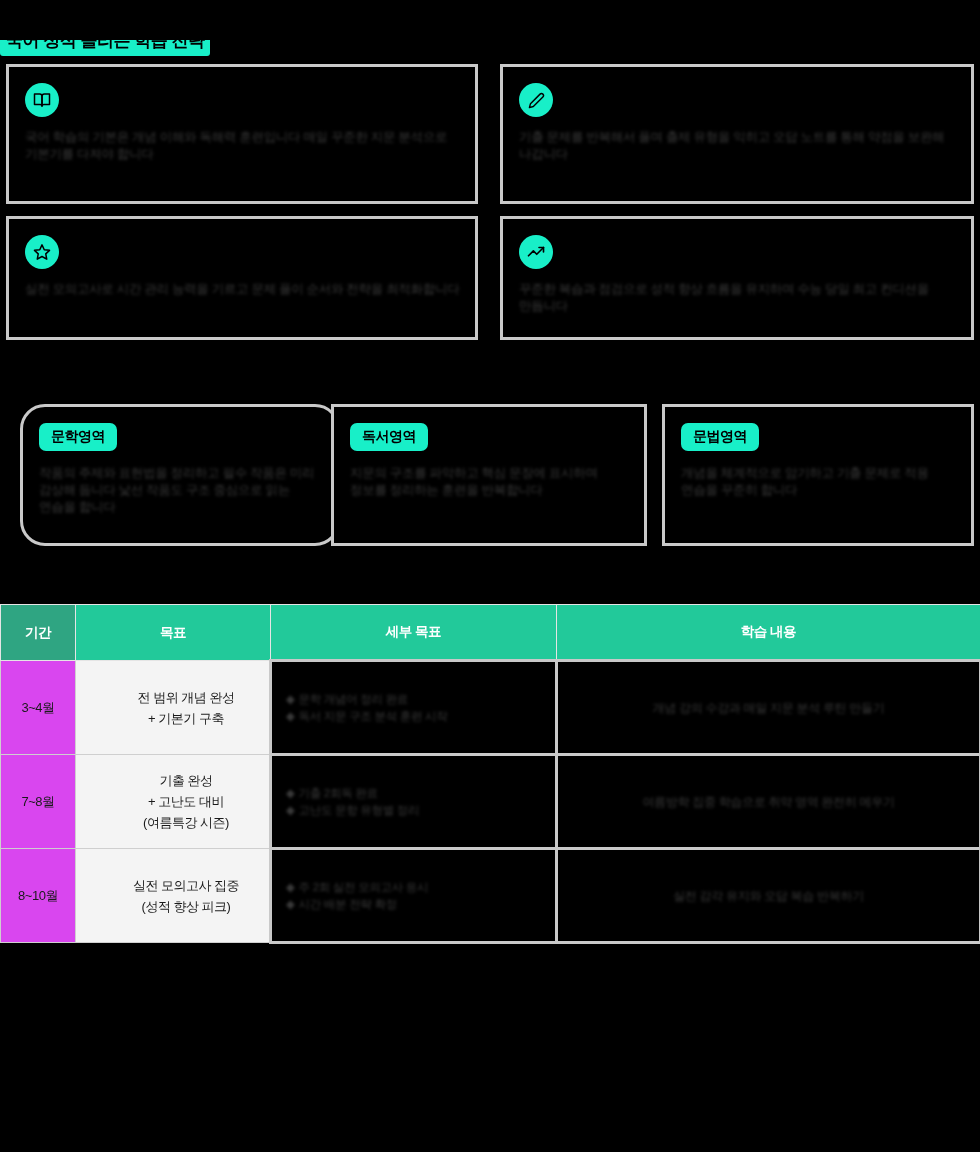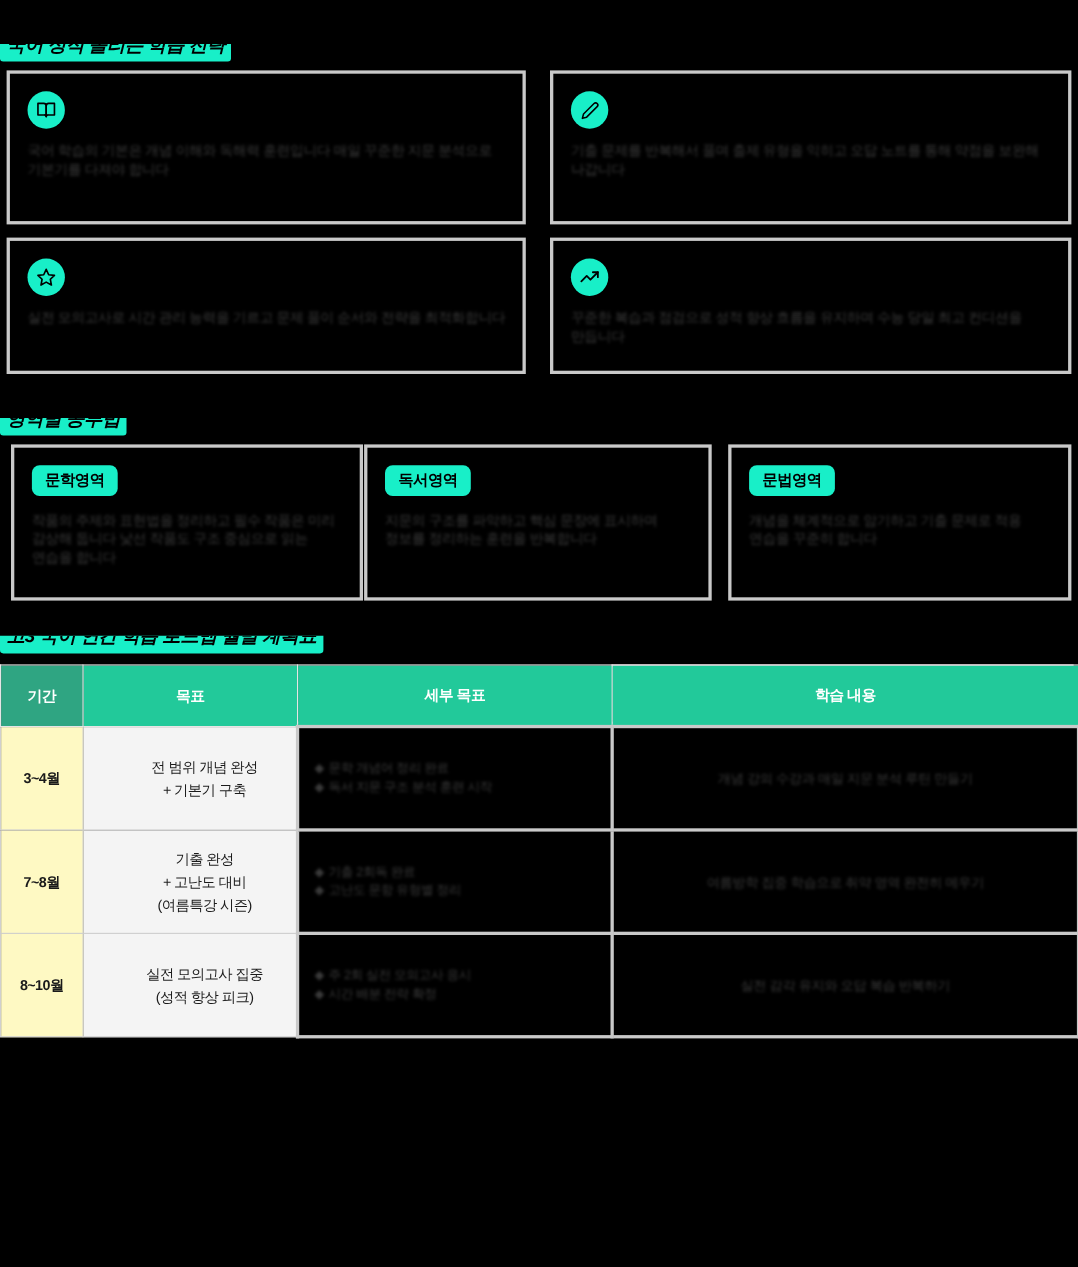--- a/index.html
+++ b/index.html
@@ -11,21 +11,20 @@
   .page{position:relative;width:980px;height:1152px;}
 
   
   .sec-head{position:absolute;height:26px;overflow:hidden;}
   .sec-head .hl{
     position:absolute;left:0;top:-14px;height:30px;
     background:#18efc8;border-radius:3px;
     font-size:17px;font-weight:bold;color:#000;
     line-height:30px;padding:0 6px;white-space:nowrap;
     letter-spacing:-0.5px;
-    font-style:italic;
   }
 
   
   .card{
     position:absolute;background:#000;border:3px solid #c9c9c9;
     box-sizing:border-box;
   }
   .icon-badge{
     position:absolute;left:16px;top:16px;width:34px;height:34px;border-radius:50%;
     background:#18efc8;display:flex;align-items:center;justify-content:center;
@@ -52,21 +51,21 @@
   .tbl th{
     background:#22c99a;color:#fff;font-size:13.5px;font-weight:bold;
     height:52px;letter-spacing:-0.5px;border:1px solid #e5e5e5;
   }
   .tbl th.first{background:#2fa582;}
   .tbl td{
     border:3px solid #c9c9c9;vertical-align:middle;text-align:center;
     background:#000;
   }
   .tbl td.period{
-    background:#fef9c3;color:#1a1a1a;font-size:13px;font-weight:bold;
+    background:#d946ef;color:#1a1a1a;font-size:13px;font-weight:normal;
     border:1px solid #cfcfcf;letter-spacing:-0.5px;
   }
   .tbl td.goal{
     background:#f4f4f4;color:#1a1a1a;font-size:13px;line-height:21px;
     border:1px solid #cfcfcf;letter-spacing:-0.5px;padding-left:28px;
   }
   .tbl td.sub{padding:10px 14px;text-align:left;}
   .tbl td.content{padding:10px 16px;text-align:center;}
   .bullet-line{
     color:#3a3a3a;font-size:11.5px;line-height:17px;filter:blur(1.5px);
@@ -119,42 +118,36 @@
   <div class="card" style="left:500px;top:216px;width:474px;height:124px;">
     <div class="icon-badge">
       <svg width="18" height="18" viewBox="0 0 24 24" fill="none" stroke="#000" stroke-width="2.2" stroke-linecap="round" stroke-linejoin="round">
         <polyline points="2,17 8.5,10.5 13,15 22,6"></polyline>
         <polyline points="16,6 22,6 22,12"></polyline>
       </svg>
     </div>
     <div class="blurtext" style="top:62px;">꾸준한 복습과 점검으로 성적 향상 흐름을 유지하며 수능 당일 최고 컨디션을 만듭니다</div>
   </div>
 
-  <div class="sec-head" style="left:0;top:380px;width:420px;">
-    <span class="hl">영역별 공부법</span>
-  </div>
-
-  <div class="area-card" style="left:10px;top:404px;width:320px;height:142px;">
+
+  <div class="area-card" style="left:20px;top:404px;width:320px;height:142px;border-radius:25px;">
     <div class="area-badge">문학영역</div>
     <div class="blurtext" style="top:58px;">작품의 주제와 표현법을 정리하고 필수 작품은 미리 감상해 둡니다 낯선 작품도 구조 중심으로 읽는 연습을 합니다</div>
   </div>
 
   <div class="area-card" style="left:662px;top:404px;width:312px;height:142px;">
     <div class="area-badge">문법영역</div>
     <div class="blurtext" style="top:58px;">개념을 체계적으로 암기하고 기출 문제로 적용 연습을 꾸준히 합니다</div>
   </div>
 
   <div class="area-card" style="left:331px;top:404px;width:316px;height:142px;">
     <div class="area-badge">독서영역</div>
     <div class="blurtext" style="top:58px;">지문의 구조를 파악하고 핵심 문장에 표시하며 정보를 정리하는 훈련을 반복합니다</div>
   </div>
 
-  <div class="sec-head" style="left:0;top:578px;width:400px;">
-    <span class="hl">고3 국어 연간 학습 로드맵 월별 계획표</span>
-  </div>
 
   <div class="pinkline" style="left:556px;top:604px;width:420px;"></div>
   <div class="pinkline" style="left:270px;top:656px;width:706px;"></div>
 
   <table class="tbl" style="left:0;top:604px;width:980px;">
     <colgroup>
       <col style="width:75px">
         <col style="width:195px">
         <col style="width:286px">
         <col style="width:424px">

